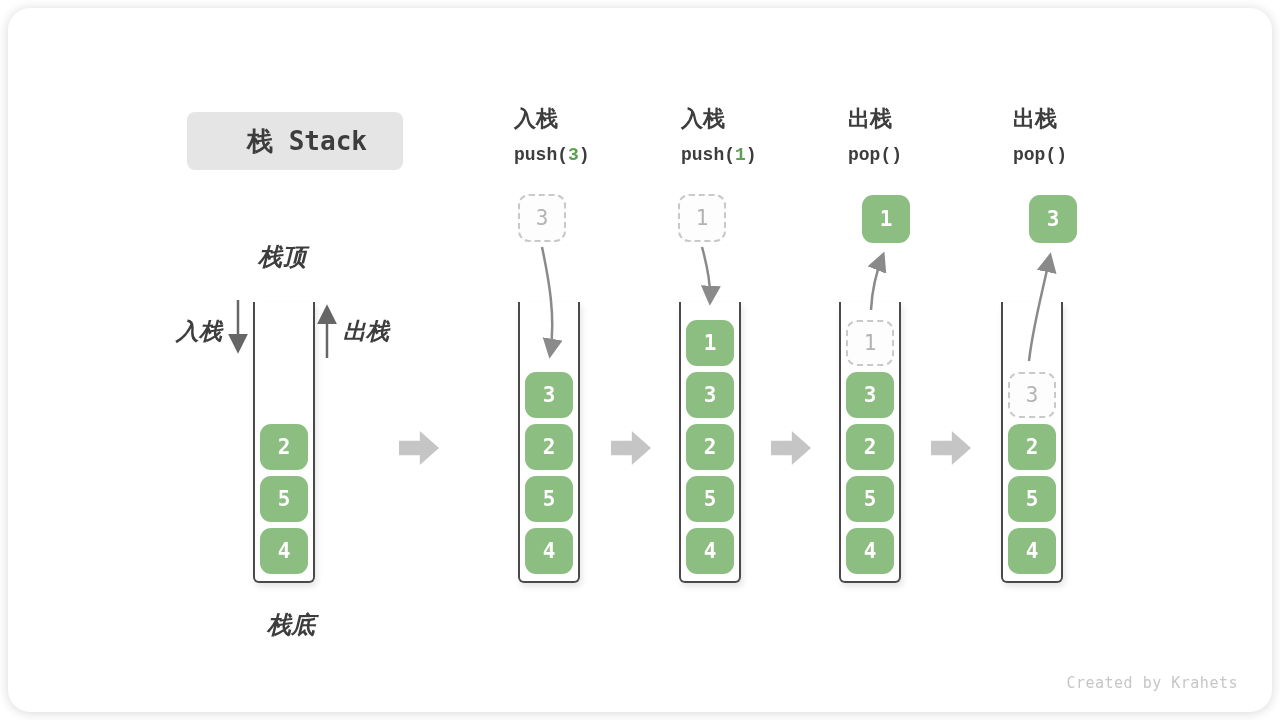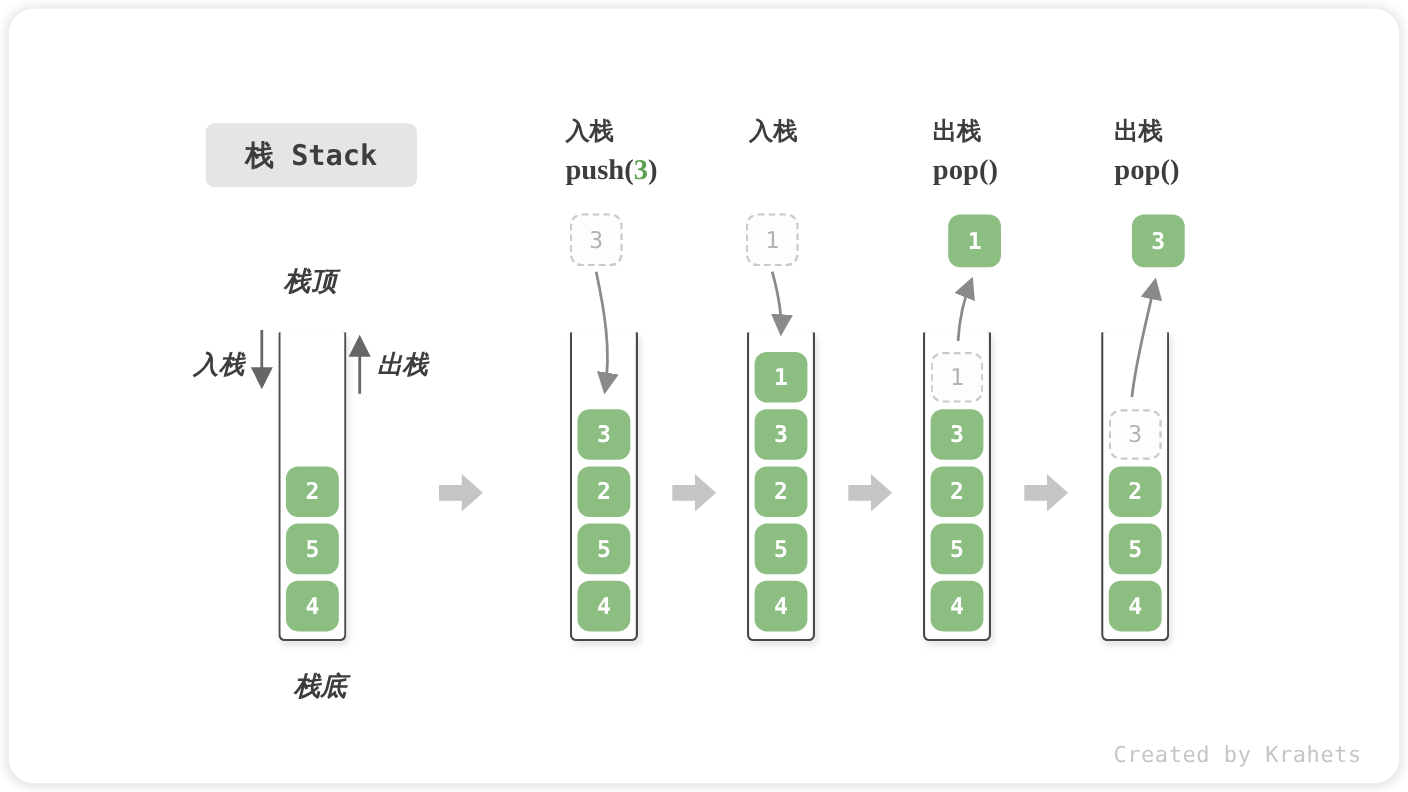--- a/index.html
+++ b/index.html
@@ -11,31 +11,31 @@
   .card{
     position:absolute;left:8px;top:8px;right:8px;bottom:8px;
     background:#ffffff;border-radius:22px;
     box-shadow:0 1px 12px rgba(0,0,0,0.16);
   }
   .title-box{
     position:absolute;left:187px;top:112px;width:192px;height:58px;
     background:var(--title_bg,#e5e5e5);border-radius:8px;
     display:flex;align-items:center;justify-content:center;
     font-family:"DejaVu Sans Mono","Liberation Mono",monospace;
-    font-size:26px;font-weight:bold;color:var(--ink,#3d3d3d);
+    font-size:26px;font-weight:bold;color:var(--ink,#3d3d3d);padding-left:24px;
   }
   .op{
     position:absolute;top:106px;width:170px;text-align:left;
   }
   .op .op-name{
     display:block;font-size:22px;font-weight:bold;line-height:26px;
   }
   .op .op-code{
-    display:block;margin-top:9px;font-size:26px;line-height:28px;
-    font-family:Liberation Serif, serif;
+    display:block;margin-top:9px;font-size:18px;line-height:28px;
+    font-family:Liberation Mono, monospace;
     font-weight:bold;
   }
   .op .op-arg{color:var(--arg_green,#5da04f);font-weight:bold;}
   .well{
     position:absolute;top:302px;width:62px;height:281px;box-sizing:border-box;
     background:#ffffff;
     border-left:2px solid var(--wall,#4a4a4a);
     border-right:2px solid var(--wall,#4a4a4a);
     border-bottom:2px solid var(--wall,#4a4a4a);
     border-radius:0 0 6px 6px;
@@ -63,39 +63,40 @@
     clip-path:polygon(0% 29%,52% 29%,52% 0%,100% 50%,52% 100%,52% 71%,0% 71%);
   }
   .arrow-layer{position:absolute;left:0;top:0;pointer-events:none;}
   .arrow-layer .curve{fill:none;stroke:var(--arrow_curve,#8a8a8a);stroke-width:2.5;}
   .arrow-layer .straight{fill:none;stroke:var(--arrow_straight,#666666);stroke-width:2.5;}
   .mh-curve{fill:var(--arrow_curve,#8a8a8a);}
   .mh-straight{fill:var(--arrow_straight,#666666);}
   .watermark{
     position:absolute;right:42px;top:674px;
     font-family:"DejaVu Sans Mono","Liberation Mono",monospace;
-    font-size:20px;color:var(--watermark,#c6c6c6);letter-spacing:0.5px;
+    font-size:15px;color:var(--watermark,#c6c6c6);letter-spacing:0.5px;
   }
 </style>
 </head>
 <body>
 
 <div class="canvas">
   <div class="card"></div>
 
   <div class="title-box">
     <span>栈 Stack</span>
   </div>
 
   <div class="op" style="left:514px">
     <span class="op-name">入栈</span>
     <span class="op-code"><span>push(</span><span class="op-arg">3</span><span>)</span></span>
   </div>
   <div class="op" style="left:681px">
     <span class="op-name">入栈</span>
+    <span class="op-code"><span>push(</span><span class="op-arg">1</span><span>)</span></span>
   </div>
   <div class="op" style="left:848px">
     <span class="op-name">出栈</span>
     <span class="op-code"><span>pop(</span><span class="op-arg"></span><span>)</span></span>
   </div>
   <div class="op" style="left:1013px">
     <span class="op-name">出栈</span>
     <span class="op-code"><span>pop(</span><span class="op-arg"></span><span>)</span></span>
   </div>
 

